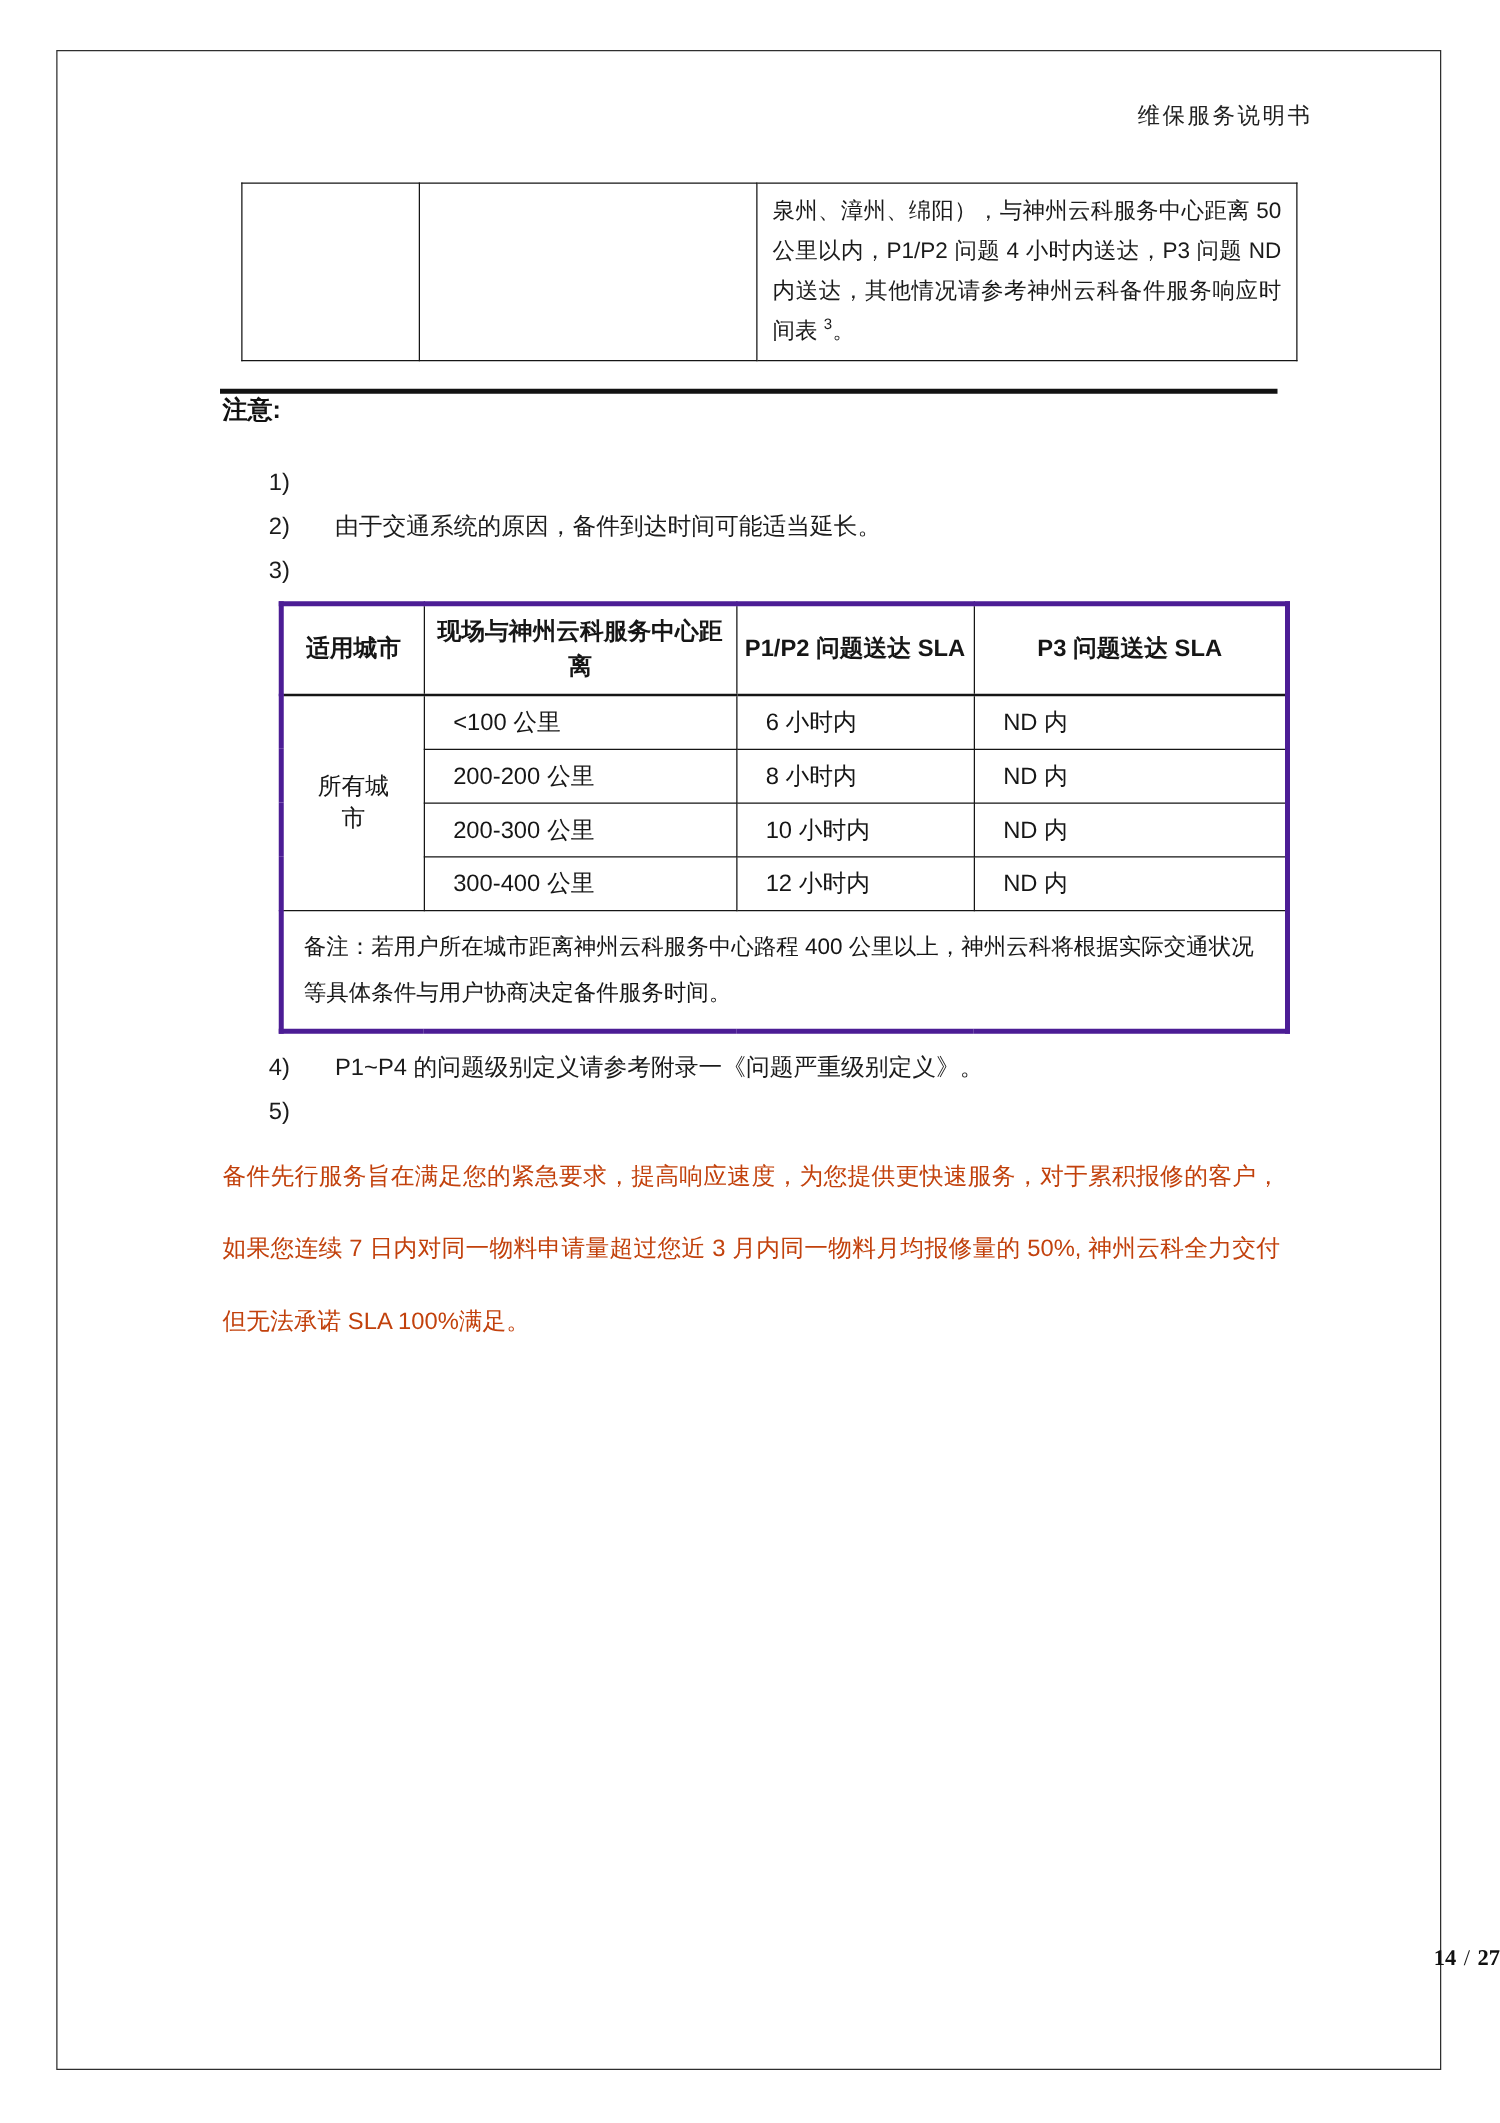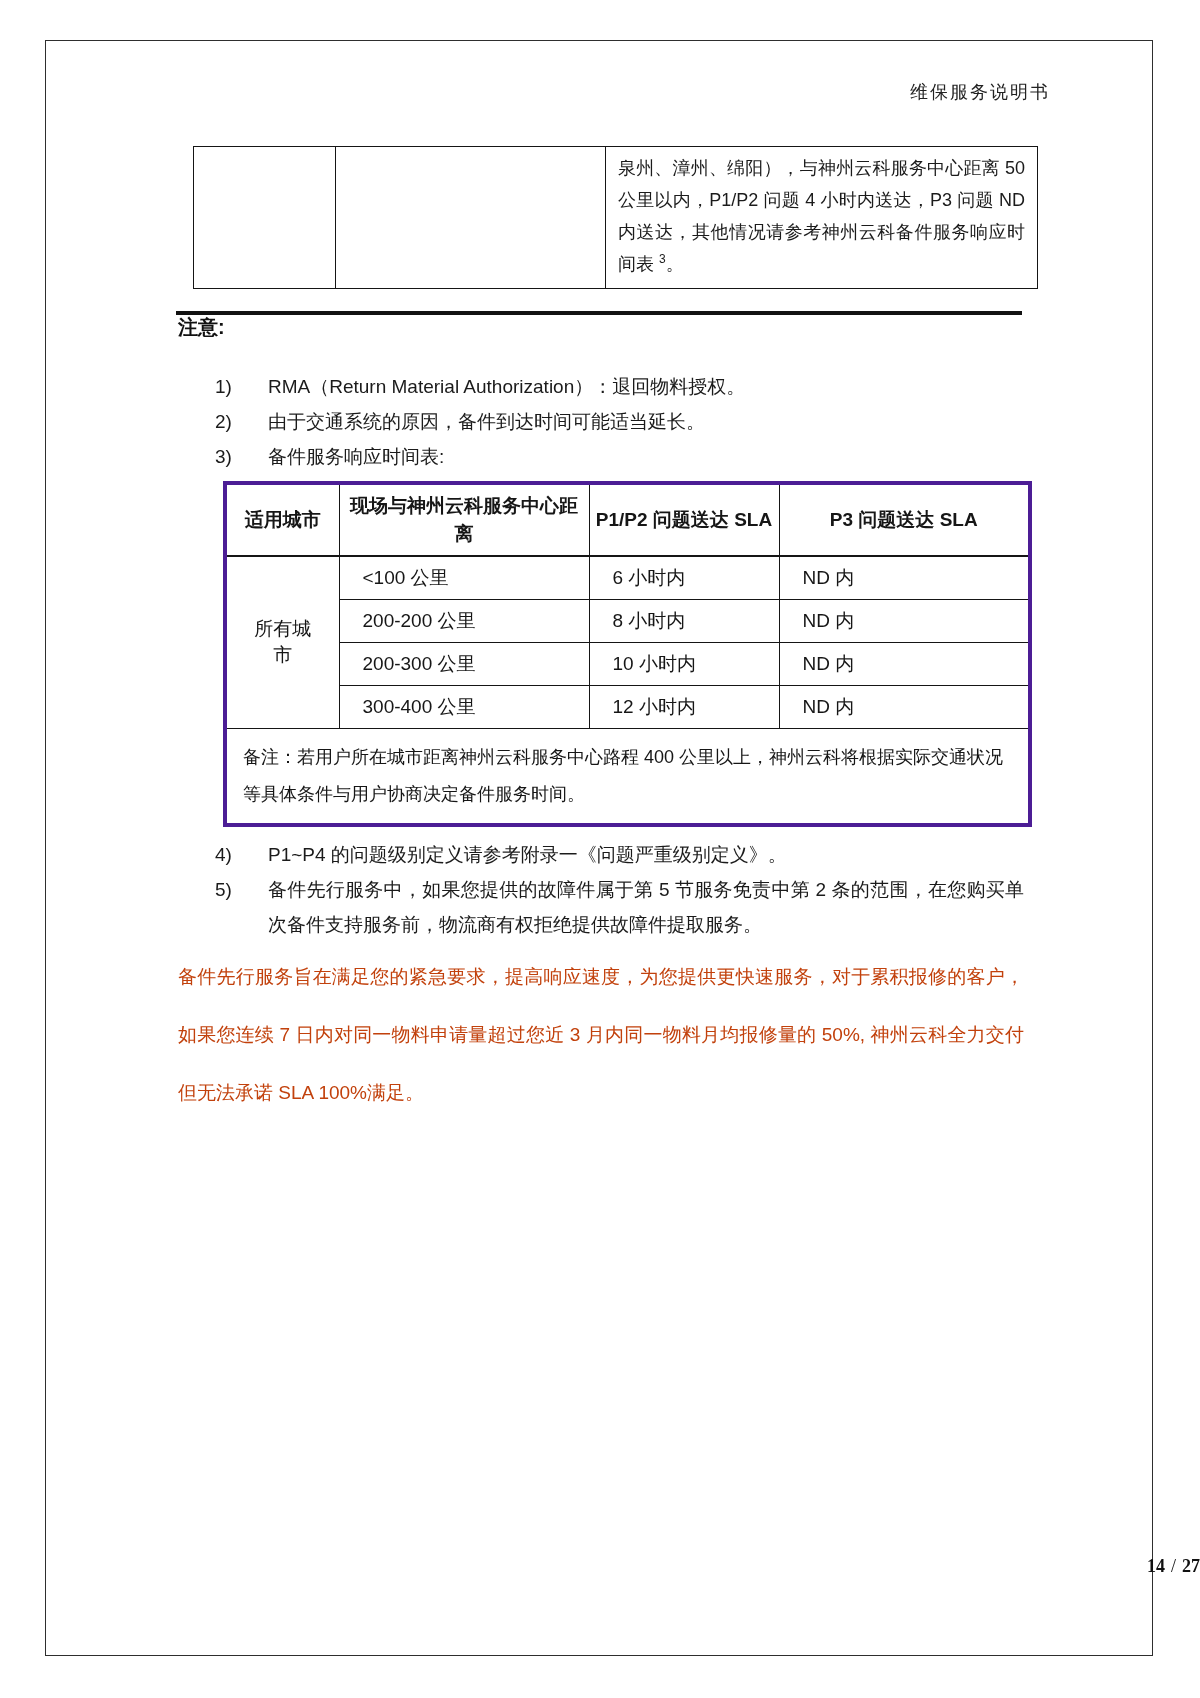--- a/index.html
+++ b/index.html
@@ -87,29 +87,27 @@
   </table>
 
 <div class="thick-rule"></div>
 
 <div class="notice-label">注意:</div>
 
 <div class="notes-flow">
 
   <div class="note-item">
     <span class="note-num">1)</span>
-    <span class="note-text">RMA（Return Material Authorization）：退回物料授权。</span>
   </div>
   <div class="note-item">
     <span class="note-num">2)</span>
     <span class="note-text">由于交通系统的原因，备件到达时间可能适当延长。</span>
   </div>
   <div class="note-item">
     <span class="note-num">3)</span>
-    <span class="note-text">备件服务响应时间表:</span>
   </div>
 
   <table class="sla-table">
     <thead>
       <tr>
         <th class="col-city">适用城市</th>
         <th class="col-dist">现场与神州云科服务中心距离</th>
         <th class="col-p1p2">P1/P2 问题送达 SLA</th>
         <th class="col-p3">P3 问题送达 SLA</th>
       </tr>
@@ -141,21 +139,20 @@
       </tr>
     </tbody>
   </table>
 
   <div class="note-item">
     <span class="note-num">4)</span>
     <span class="note-text">P1~P4 的问题级别定义请参考附录一《问题严重级别定义》。</span>
   </div>
   <div class="note-item">
     <span class="note-num">5)</span>
-    <span class="note-text">备件先行服务中，如果您提供的故障件属于第 5 节服务免责中第 2 条的范围，在您购买单次备件支持服务前，物流商有权拒绝提供故障件提取服务。</span>
   </div>
 
   <div class="closing-para">备件先行服务旨在满足您的紧急要求，提高响应速度，为您提供更快速服务，对于累积报修的客户，如果您连续 7 日内对同一物料申请量超过您近 3 月内同一物料月均报修量的 50%, 神州云科全力交付但无法承诺 SLA 100%满足。</div>
 </div>
 
 <div class="page-num">
   <span class="n">14</span><span class="sep">/</span><span class="n">27</span>
 </div>
 
 </body></html>

